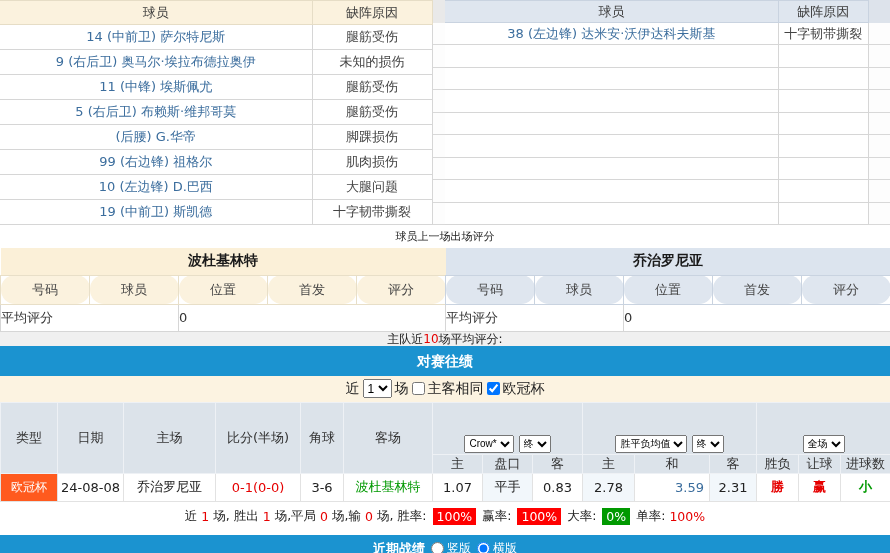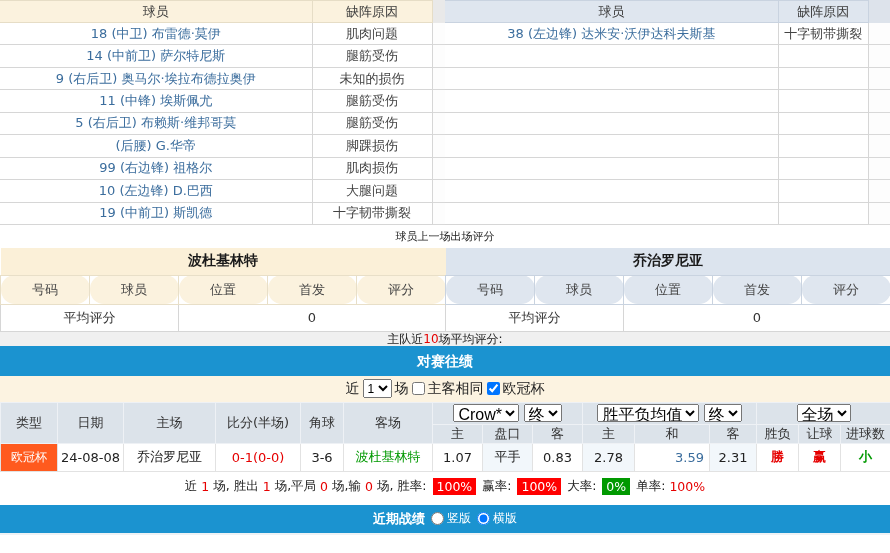--- a/index.html
+++ b/index.html
@@ -29,21 +29,21 @@
   .note { height:23px; line-height:23px; text-align:center; font-size:11px; color:#222; }
   .rate-section { display:flex; }
   .rate-half { width:445px; }
   .rate-half table { width:445px; }
   .team-banner td { height:27px; font-size:14px; font-weight:bold; color:#1a1a1a; text-align:center; }
   .rh-home .team-banner td { background:#fbf0d8; }
   .rh-away .team-banner td { background:#dce4ee; }
   .cols-row td { height:29px; text-align:center; font-size:13px; color:#444;border-radius:14px; }
   .rh-home .cols-row td { background:#fbf2de; border:1px solid #e8dfc8; }
   .rh-away .cols-row td { background:#dfe6ef; border:1px solid #c9d3e0; }
-  .avg-row td { height:27px; border:1px solid #d6d6d6; text-align:center;
+  .avg-row td { height:27px; border:1px solid #d6d6d6; text-align:left;
     font-size:13px; color:#333; background:#fff; }
   .host-line { height:14px; line-height:14px; background:#f0f0f0; text-align:center;
     font-size:12px; color:#222; }
   .guest-line { background:#fff; }
   .red-num { color:#e60000; }
 
   
   .banner { height:30px; line-height:30px; background:#1b93d0; color:#fff;
     text-align:center; font-size:14px; font-weight:bold; }
 
@@ -51,21 +51,21 @@
   .controls { height:26px; background:#fcf3e1; display:flex; align-items:center;
     justify-content:center; font-size:14px; color:#222; gap:3px; }
   .controls select { font-size:12px; height:19px; }
   .controls input { vertical-align:middle; }
 
   
   .h2h-table { width:890px; }
   .h2h-table th { background:#dce3ea; border:1px solid #eef1f5; font-weight:normal;
     font-size:13px; color:#333; height:19px; overflow:hidden; white-space:nowrap; }
   .h2h-table th.sel-cell { padding:1px 0; }
-  .h2h-table th select { font-size:16px; height:18px; max-width:95%; }
+  .h2h-table th select { font-size:10px; height:18px; max-width:95%;margin-top:31px; }
   .h2h-table td { border:1px solid #e2e2e2; text-align:center; height:28px;
     font-size:13px; color:#222; overflow:hidden; white-space:nowrap; }
   td.type-cell { background:#ff5a1e; color:#fff; font-size:12px; }
   td.score { color:#e60000; }
   td.away-team { color:#009900; }
   td.tint { background:#f2f7fb; }
   td.blue-odds { color:#3b6d9d;padding-left:35px; }
   td.res-red { color:#e60000; font-weight:bold; }
   td.res-green { color:#009900; font-weight:bold; }
 
@@ -92,24 +92,20 @@
     <table class="abs-table abs-left">
       <colgroup>
           <col style="width:312px">
           <col style="width:120px">
         </colgroup>
       <tbody>
           <tr class="hdr">
         <td>球员</td>
         <td>缺阵原因</td>
       </tr>
-      <tr>
-            <td class="player">18 (中卫) 布雷德·莫伊</td>
-            <td>肌肉问题</td>
-          </tr>
       <tr>
             <td class="player">14 (中前卫) 萨尔特尼斯</td>
             <td>腿筋受伤</td>
           </tr>
       <tr>
             <td class="player">9 (右后卫) 奥马尔·埃拉布德拉奥伊</td>
             <td>未知的损伤</td>
           </tr>
       <tr>
             <td class="player">11 (中锋) 埃斯佩尤</td>

